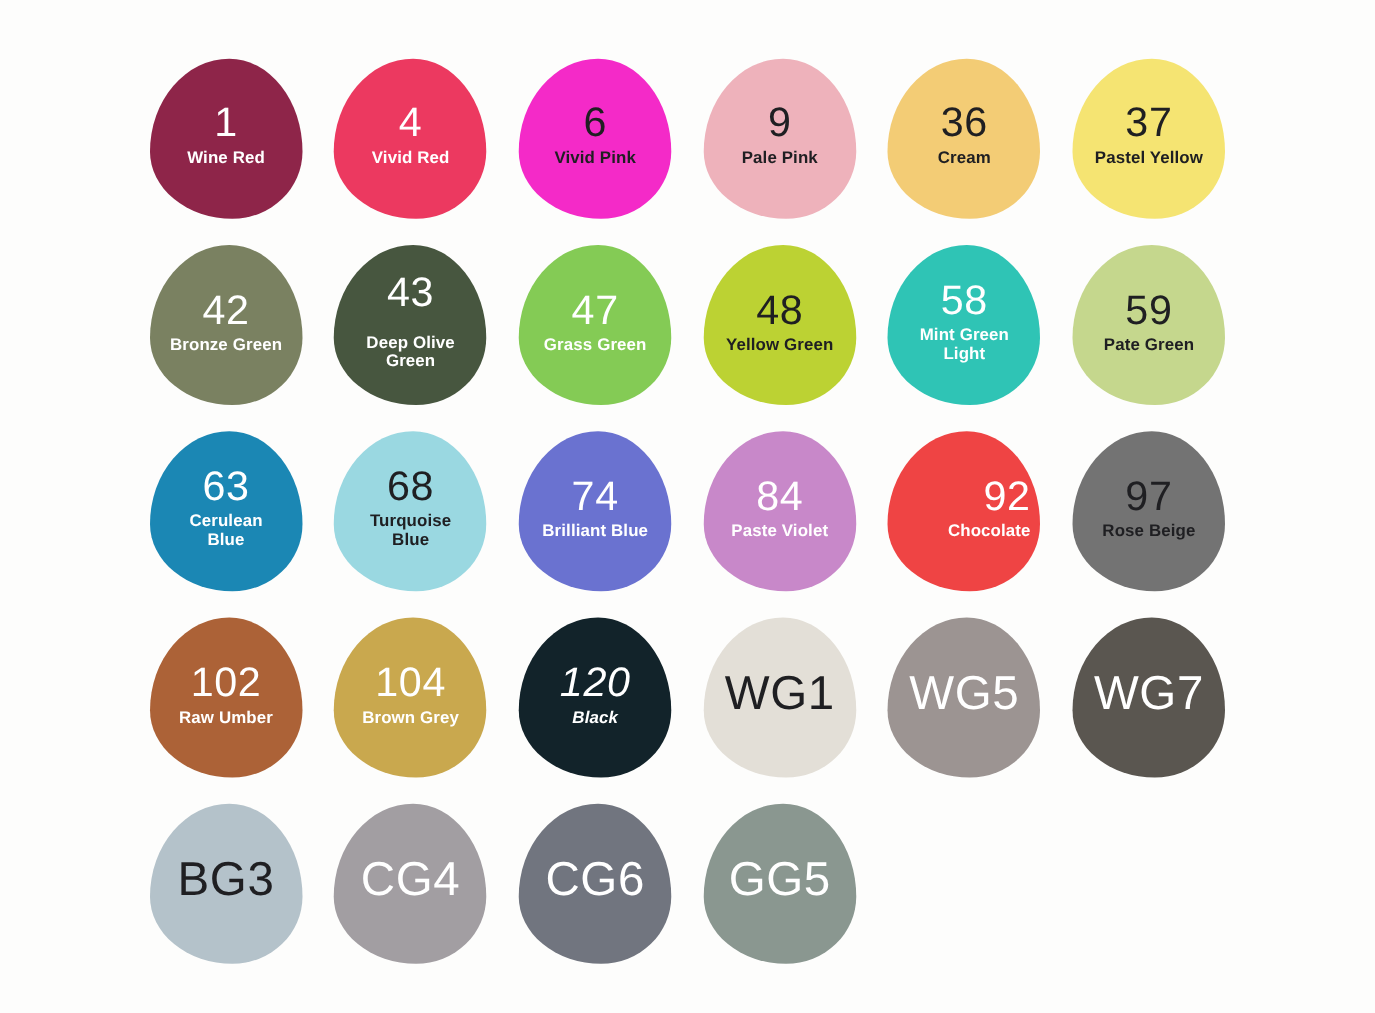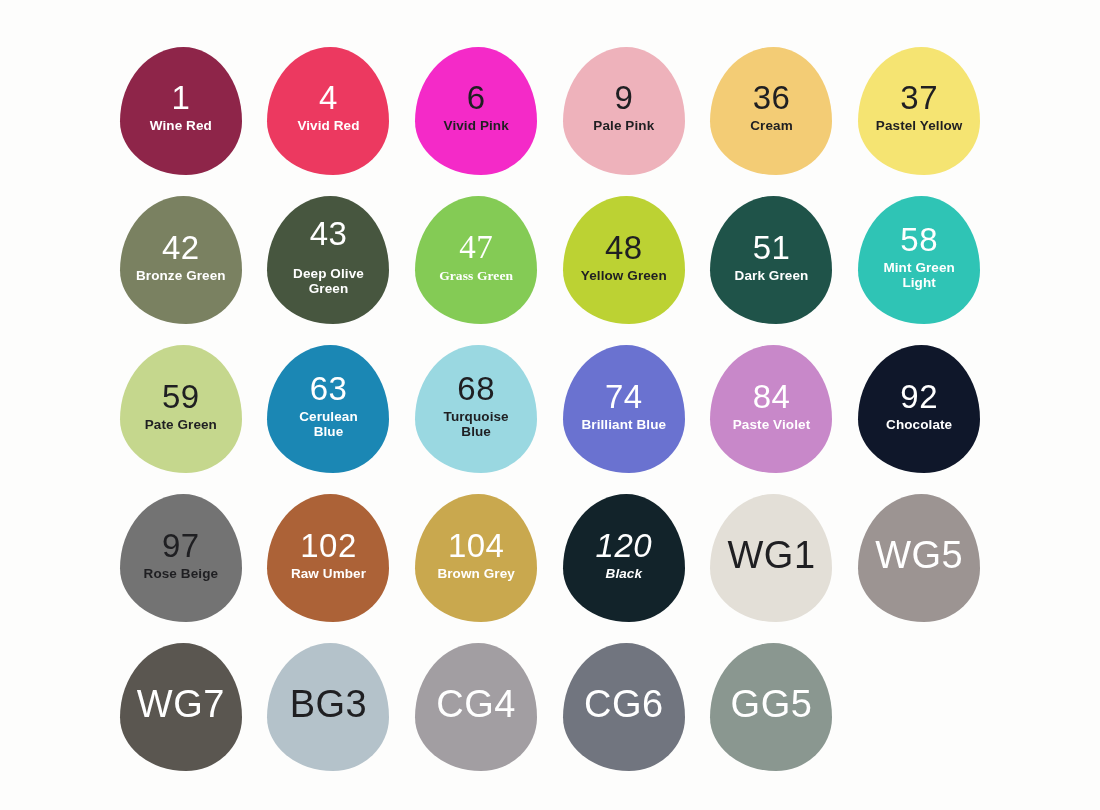--- a/index.html
+++ b/index.html
@@ -128,38 +128,32 @@
         <div class="swatch-name">Bronze Green</div>
       </div>
     </div>
     <div class="swatch-cell">
       <div class="swatch light-text" style="background: rgb(71, 86, 63); gap: 12px;">
         <div class="swatch-code">43</div>
         <div class="swatch-name">Deep Olive Green</div>
       </div>
     </div>
     <div class="swatch-cell">
-      <div class="swatch light-text" style="background: rgb(132, 203, 85); font-family: Liberation Serif, serif;">
+      <div class="swatch light-text" style="background: rgb(132, 203, 85);">
         <div class="swatch-code">47</div>
         <div class="swatch-name">Grass Green</div>
       </div>
     </div>
     <div class="swatch-cell">
       <div class="swatch dark-text" style="background: rgb(188, 210, 51);">
         <div class="swatch-code">48</div>
         <div class="swatch-name">Yellow Green</div>
       </div>
     </div>
     <div class="swatch-cell">
-      <div class="swatch light-text" style="background: rgb(31, 83, 73);">
-        <div class="swatch-code">51</div>
-        <div class="swatch-name">Dark Green</div>
-      </div>
-    </div>
-    <div class="swatch-cell">
       <div class="swatch light-text" style="background: rgb(47, 196, 181);">
         <div class="swatch-code">58</div>
         <div class="swatch-name">Mint Green Light</div>
       </div>
     </div>
     <div class="swatch-cell">
       <div class="swatch dark-text" style="background: rgb(197, 215, 141);">
         <div class="swatch-code">59</div>
         <div class="swatch-name">Pate Green</div>
       </div>
@@ -182,21 +176,21 @@
         <div class="swatch-name">Brilliant Blue</div>
       </div>
     </div>
     <div class="swatch-cell">
       <div class="swatch light-text" style="background: rgb(200, 136, 201);">
         <div class="swatch-code">84</div>
         <div class="swatch-name">Paste Violet</div>
       </div>
     </div>
     <div class="swatch-cell">
-      <div class="swatch light-text" style="background: #0f172a;">
+      <div class="swatch light-text" style="background: #ef4444; align-items: flex-end;">
         <div class="swatch-code">92</div>
         <div class="swatch-name">Chocolate</div>
       </div>
     </div>
     <div class="swatch-cell">
       <div class="swatch dark-text" style="background: #737373;">
         <div class="swatch-code">97</div>
         <div class="swatch-name">Rose Beige</div>
       </div>
     </div>

